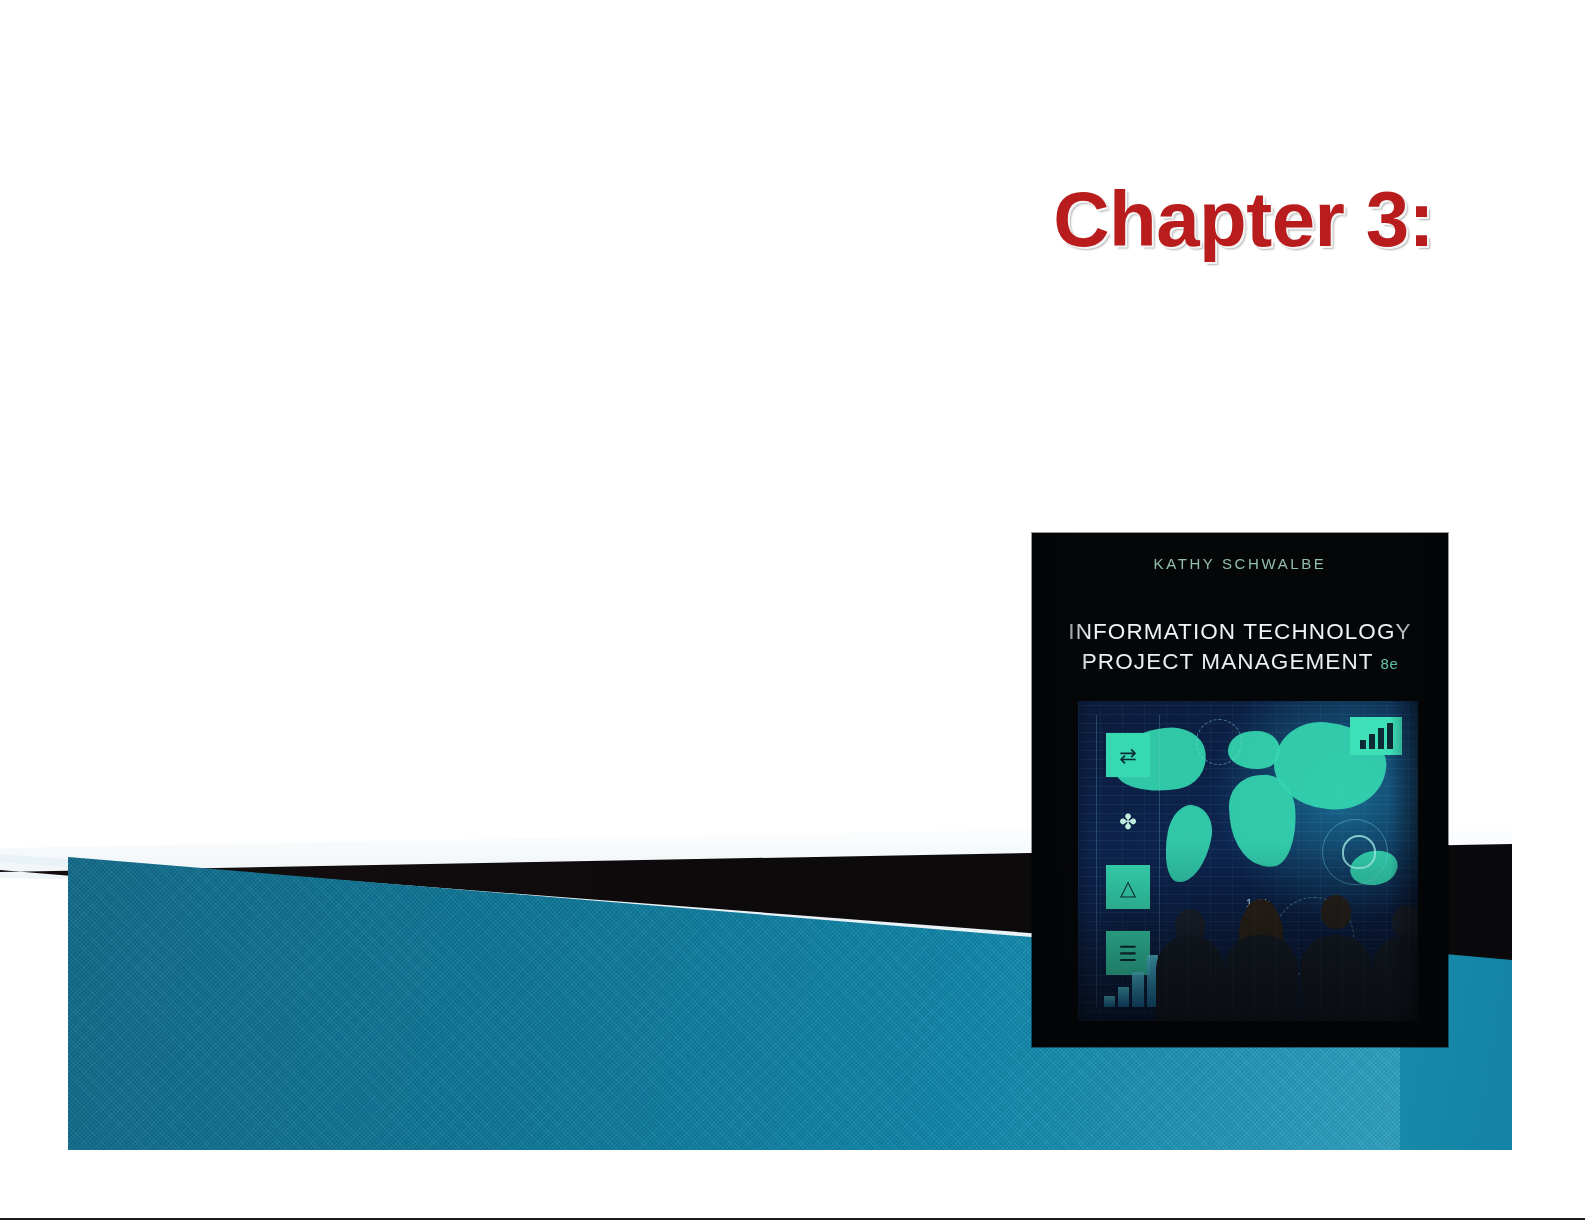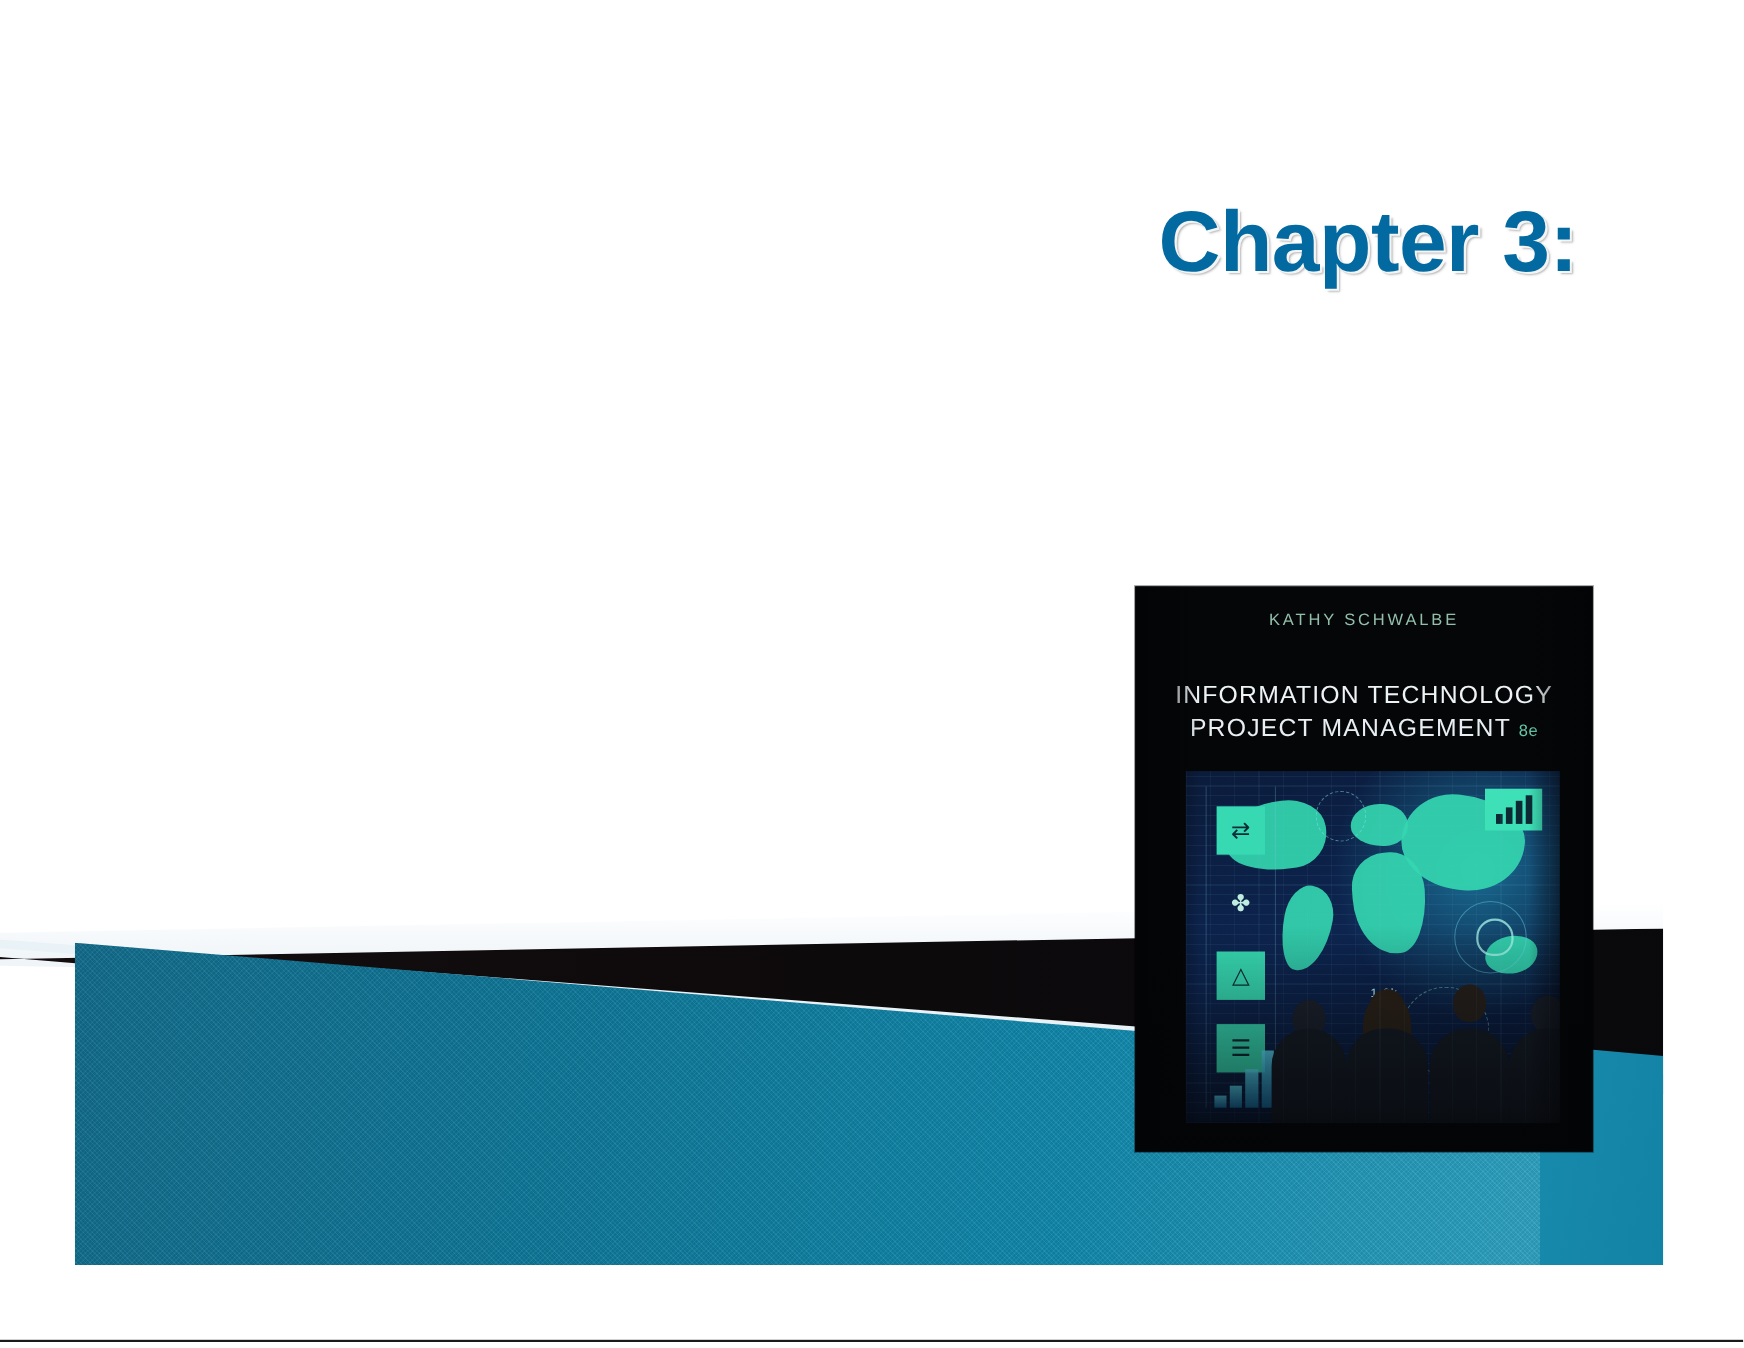--- a/index.html
+++ b/index.html
@@ -21,21 +21,21 @@
   }
 
   
   #title-block {
     position: absolute;
     left: 90px;
     top: 178px;
     width: 1344px;
     text-align: right;
     line-height: 1.06;
-    color: #0369a1;
+    color: #b91c1c;
     font-weight: bold;
     font-size: 78px;
     letter-spacing: -0.5px;
     text-shadow: 2px 2px 0 rgba(255,255,255,0.85),
                  3px 3px 2px rgba(120,120,120,0.55);
     white-space: nowrap;
   }
   #title-block .tline { display: block; }
 
   

